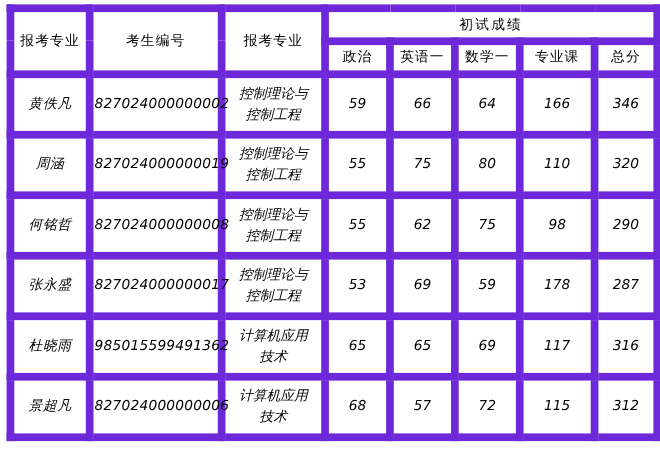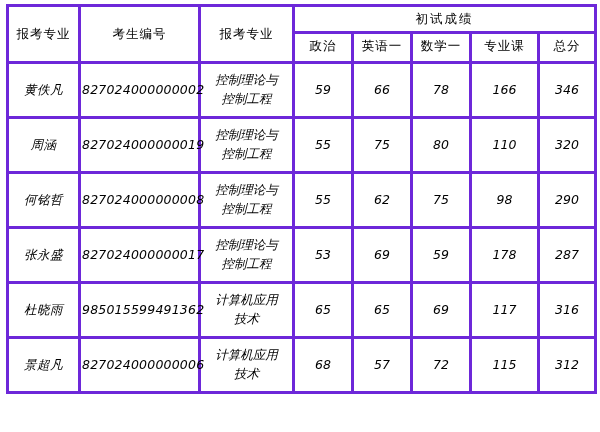--- a/index.html
+++ b/index.html
@@ -21,21 +21,21 @@
     box-sizing: border-box;
   }
   table.score-table {
     border-collapse: collapse;
     width: 588px;
     margin: 4px 6px 0 6px;
     table-layout: fixed;
   }
   table.score-table td,
   table.score-table th {
-    border: 3px solid #6d28d9;
+    border: 7px solid #6d28d9;
     text-align: center;
     vertical-align: middle;
     font-weight: normal;
     font-size: 12.5px;
     line-height: 1.5;
     padding: 2px 1px;
     color: #000;
   }
   .hdr-group {
     height: 27px;
@@ -119,21 +119,21 @@
     <tbody>
       <tr>
         <td class="name-cell">黄佚凡</td>
         <td class="id-cell">827024000000002</td>
         <td class="major-cell">
           <span class="ln">控制理论与</span>
           <span class="ln">控制工程</span>
         </td>
         <td class="num-cell">59</td>
         <td class="num-cell">66</td>
-        <td class="num-cell">78</td>
+        <td class="num-cell">64</td>
         <td class="num-cell">166</td>
         <td class="num-cell">346</td>
       </tr>
       <tr>
         <td class="name-cell">周涵</td>
         <td class="id-cell">827024000000019</td>
         <td class="major-cell">
           <span class="ln">控制理论与</span>
           <span class="ln">控制工程</span>
         </td>

